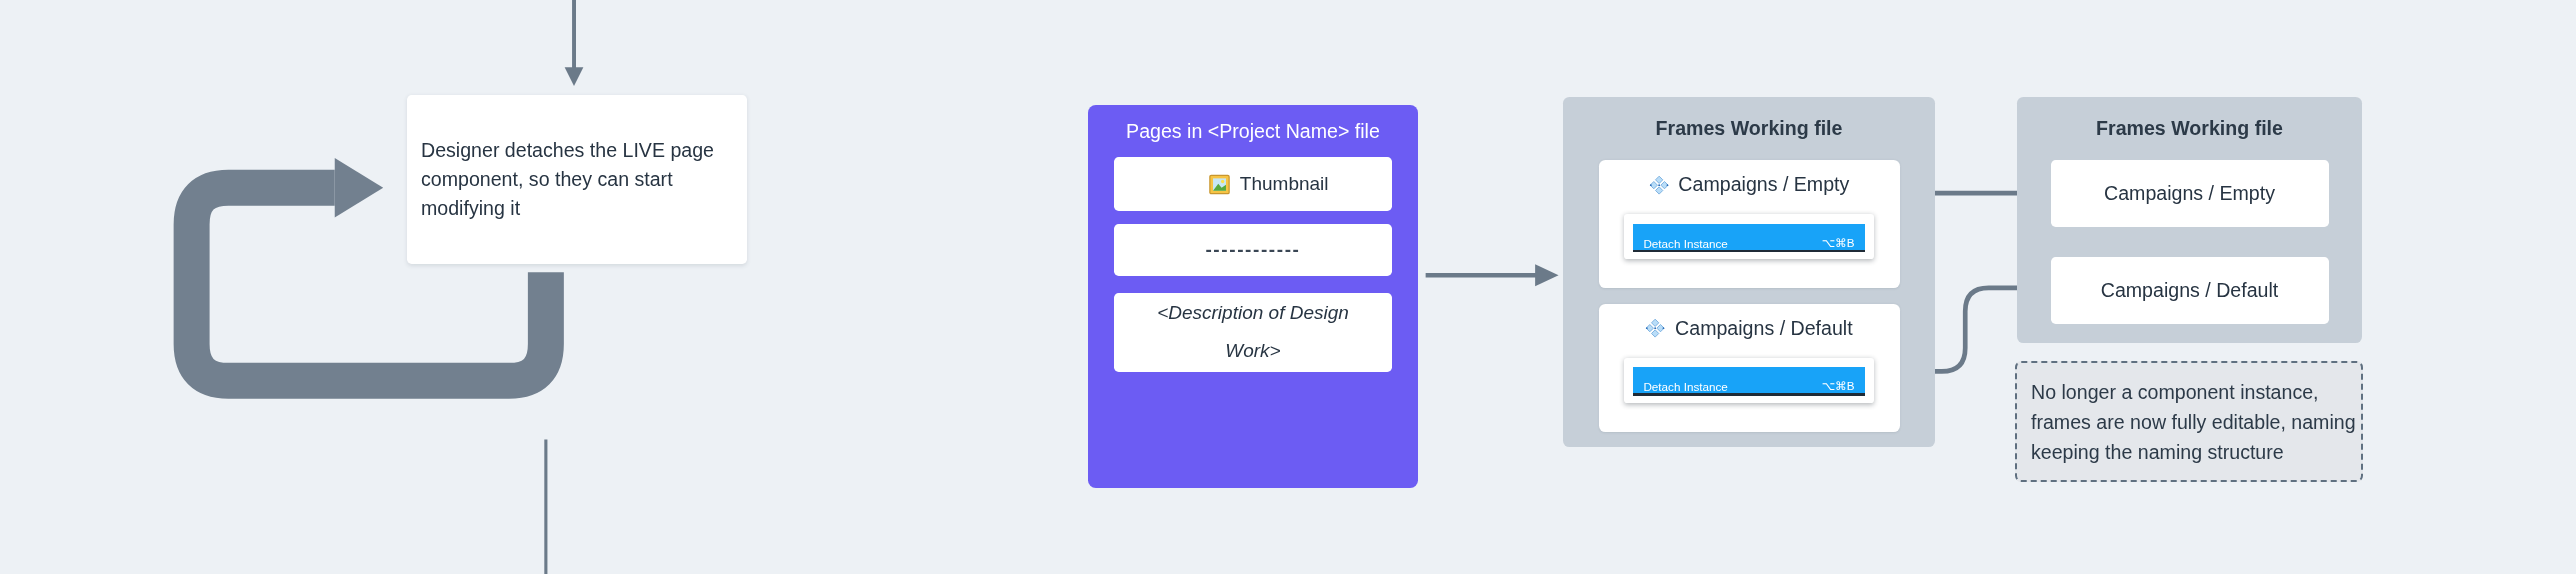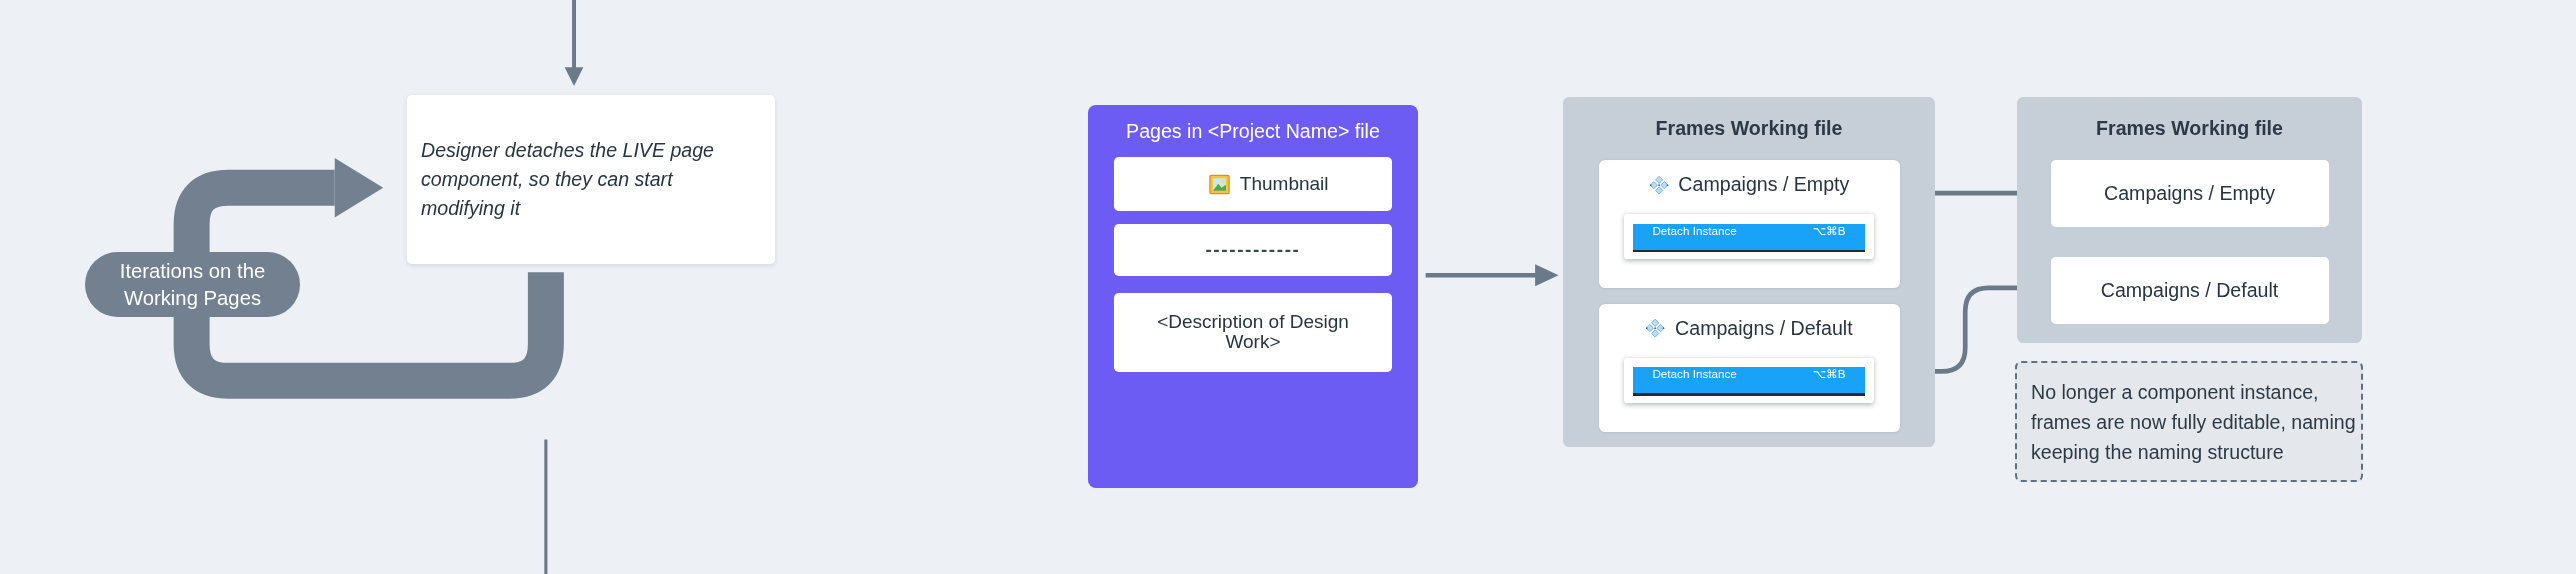--- a/index.html
+++ b/index.html
@@ -19,34 +19,34 @@
     background:#72808F;border-radius:33px;color:#fff;
     display:flex;align-items:center;justify-content:center;text-align:center;
     font-size:20.3px;line-height:27px;font-weight:500;white-space:pre-line;
   }
   
   .pages-panel{background:#6C5CF3;border-radius:7.8px;padding:0 26px;margin-top:10px;}
   .pages-title{height:52px;display:flex;align-items:center;justify-content:center;
     color:#fff;font-size:19.6px;font-weight:500;}
   .page-row{background:#fff;border-radius:4.7px;display:flex;align-items:center;
     justify-content:center;font-size:19px;color:#273442;gap:9.4px;text-align:center;}
-  .page-row .lines{white-space:pre-line;line-height:20px;}
+  .page-row .lines{white-space:pre-line;line-height:38px;font-style:italic;}
   .dashes{font-weight:700;letter-spacing:1.6px;color:#3A4654;}
   
   .gray-panel{background:#C6CFD8;border-radius:6.3px;}
   .gray-title{height:63px;display:flex;align-items:center;justify-content:center;
     color:#2C3A48;font-size:19.6px;font-weight:700;}
   .frame-card{background:#fff;border-radius:6.3px;box-shadow:0 0.8px 2.3px rgba(40,55,70,.10);
     display:flex;flex-direction:column;align-items:center;}
   .frame-card .card-title{margin-top:13.3px;display:flex;align-items:center;gap:9.4px;
     font-size:19.6px;font-weight:500;color:#273442;}
   .menu{width:250px;height:45px;background:#fff;border-radius:3.1px;margin-top:18px;
     box-shadow:0 1.6px 5.5px rgba(20,30,40,.30);box-sizing:border-box;padding:9.4px 9.4px 0;}
-  .menu-item{height:26px;background:#18A3F8;display:flex;align-items:flex-start;
-    justify-content:space-between;color:#fff;font-size:11.7px;padding:0 19px;}
+  .menu-item{height:26px;background:#18A3F8;display:flex;align-items:flex-end;
+    justify-content:space-between;color:#fff;font-size:11.7px;padding:0 10px;}
   .menu-underline{height:2.3px;background:#1F2B37;}
   .result-card{background:#fff;border-radius:4.7px;display:flex;align-items:center;
     justify-content:center;font-size:19.6px;font-weight:500;color:#273442;}
   
   .dashed-box{background:#E4E7EB;border:2.3px dashed #5F7080;border-radius:6.3px;
     display:flex;align-items:center;padding-left:14px;
     font-size:19.6px;line-height:30px;color:#2C3A48;white-space:pre-line;}
   .icon{display:inline-flex;flex:none;}
 </style>
 </head>
@@ -67,30 +67,26 @@
     <line x1="1822" y1="352" x2="1964" y2="352" stroke="#6B7A89" stroke-width="6"></line>
     <polygon points="1962,338 1962,366 1992,352" fill="#6B7A89"></polygon>
 
     <line x1="2436" y1="247" x2="2582" y2="247" stroke="#6B7A89" stroke-width="6"></line>
     <polygon points="2580,233 2580,261 2610,247" fill="#6B7A89"></polygon>
 
     <path d="M 2436 475 L 2482 475 Q 2512 475 2512 445 L 2512 398 Q 2512 368 2542 368 L 2582 368" fill="none" stroke="#6B7A89" stroke-width="6"></path>
     <polygon points="2580,354 2580,382 2610,368" fill="#6B7A89"></polygon>
   </svg>
 
-  <div class="abs white-note" style="left:407px;top:95px;width:368px;height:169px;font-style:italic;">
+  <div class="abs white-note" style="left:407px;top:95px;width:340px;height:169px;">
     <span>Designer detaches the LIVE page
 component, so they can start
 modifying it</span>
   </div>
 
-  <div class="abs pill" style="left:85px;top:252px;width:215px;height:65px;">
-    <span>Iterations on the
-Working Pages</span>
-  </div>
 
   <div class="abs pages-panel" style="left:1088px;top:95px;width:330px;height:383px;">
     <div class="pages-title">Pages in &lt;Project Name&gt; file</div>
 
     <div class="page-row" style="height:54px;padding-left:32px;">
       <span class="icon">
         <svg width="21" height="21" viewBox="0 0 24 24">
           <rect x="1" y="1.5" width="22" height="21" rx="1.5" fill="#F6C445" stroke="#C8962F" stroke-width="1.4"></rect>
           <rect x="4.6" y="5" width="14.8" height="14" fill="#C7E7F5"></rect>
           <circle cx="15.6" cy="8.6" r="1.9" fill="#FBE14E"></circle>

